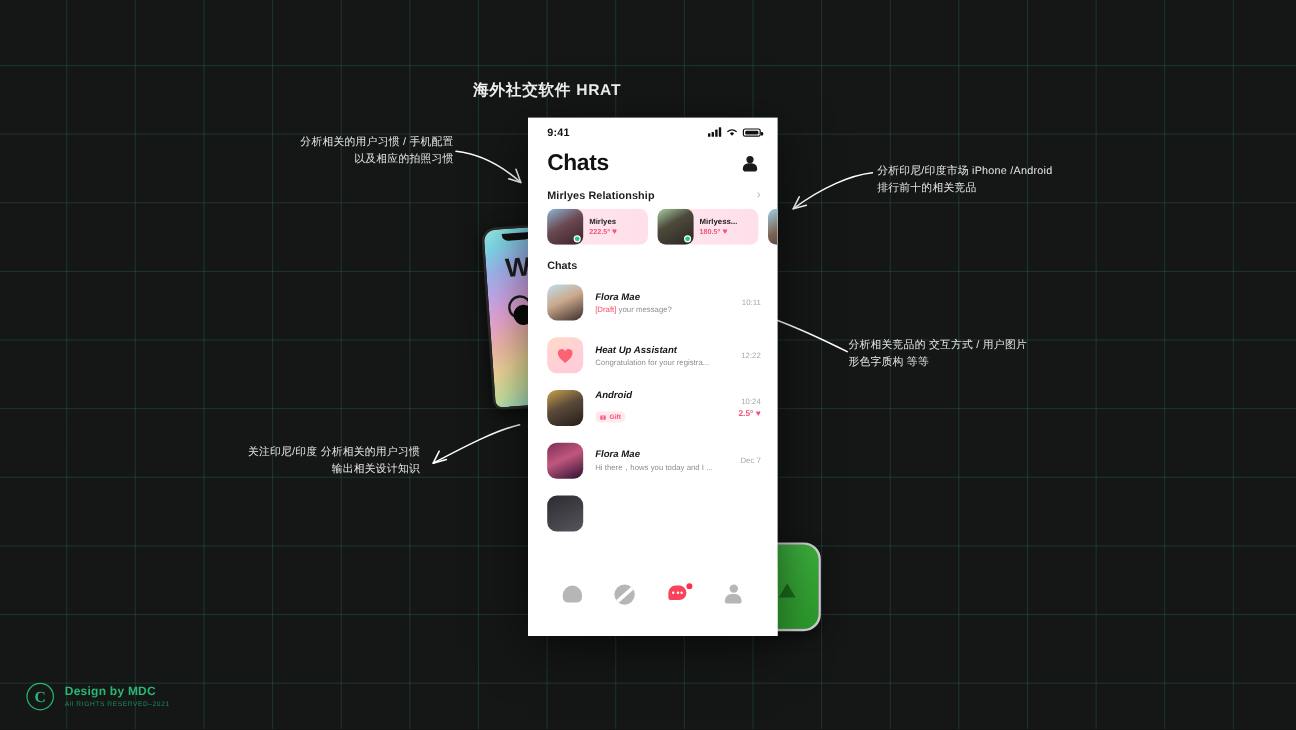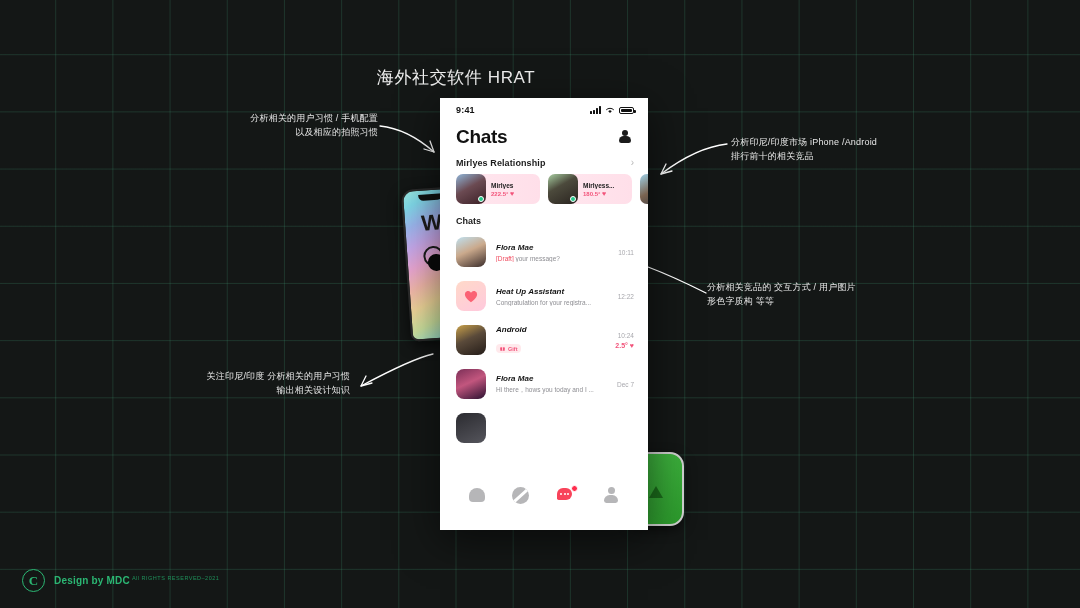--- a/index.html
+++ b/index.html
@@ -21,23 +21,23 @@
     background-size: 57.2px 57.2px;
     background-position: -2px -3px;
     overflow: hidden;
   }
 
   
   #headline {
     position: absolute; left: 0; top: 66px; width: 912px;
     text-align: center;
     color: #f0f0f0;
-    font-size: 17px;
+    font-size: 13px;
     letter-spacing: .6px;
-    font-weight: 400;
+    font-weight: 700;
   }
 
   
   .note {
     position: absolute;
     color: #e6e6e6;
     font-size: 9px;
     line-height: 1.5;
     letter-spacing: .2px;
     white-space: pre-line;
@@ -239,21 +239,21 @@
     position:absolute; left: 22px; bottom: 16px;
     display:flex; align-items:center; gap: 9px;
   }
   #c-mark {
     width: 23px; height: 23px; border-radius: 50%;
     border: 1.6px solid #2bb673;
     display:flex; align-items:center; justify-content:center;
     color:#2bb673; font-size: 13px; font-weight: 700;
     font-family: "Liberation Serif", serif;
   }
-  #credit-lines { display:flex; flex-direction:row; gap: 2px; }
+  #credit-lines { display:flex; flex-direction:column; gap: 2px; }
   #credit-main { color:#2bb673; font-size: 10px; font-weight: 700; letter-spacing:.2px; }
   #credit-sub { color:#1f8f5a; font-size: 5.5px; letter-spacing: .5px; }
 </style>
 </head>
 <body>
 
 <div id="canvas">
 
   <div id="headline">海外社交软件 HRAT</div>
 

